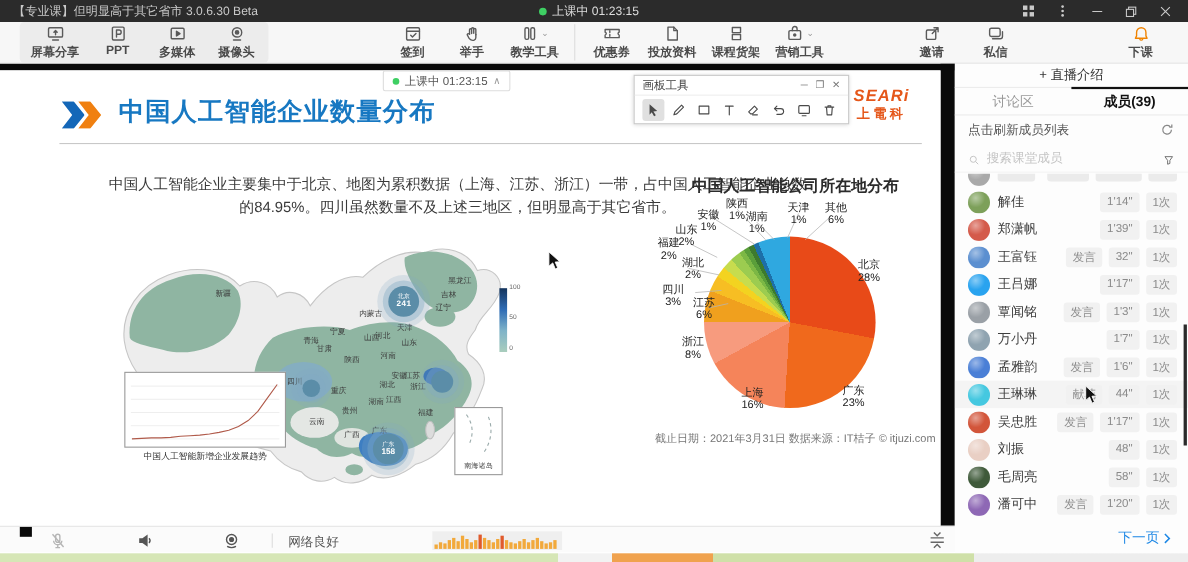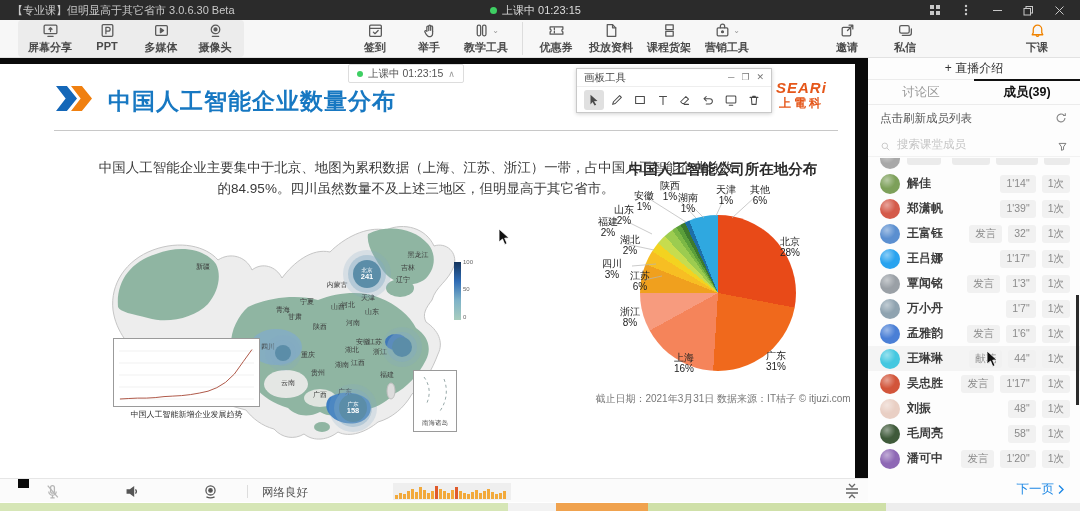--- a/index.html
+++ b/index.html
@@ -49,21 +49,21 @@
   #wb-winbtns { margin-left:auto; display:flex; gap:7px; color:#777; }
   #wb-winbtns span { font-size:9px; line-height:9px; }
   #wb-tools { height:25px; display:flex; align-items:center; justify-content:space-between; padding:0 7px; }
   .wb-tool { width:20px; height:20px; display:flex; align-items:center; justify-content:center; color:#4a4a4a; border-radius:3px; }
   .wb-tool.sel { background:#e0e0e0; }
 
   #seari-logo { position:absolute; left:776px; top:16px; z-index:25; text-align:center; line-height:1; }
   #seari-line1 { font-size:15px; font-weight:bold; letter-spacing:1px; font-style:italic;text-align:right; }
   #seari-line2 { font-size:12px; font-weight:bold; margin-top:2px; letter-spacing:3px; }
 
-  #slide-title-row { position:absolute; left:56px; top:22px; display:flex; align-items:flex-start; }
+  #slide-title-row { position:absolute; left:56px; top:22px; display:flex; align-items:flex-end; }
   .chev { width:21px; height:25px; clip-path:polygon(0 0,52% 0,100% 50%,52% 100%,0 100%,46% 50%); }
   #slide-title { margin-left:16px; font-size:23px; font-weight:bold; color:#1778c2; letter-spacing:1px; white-space:nowrap; }
   #title-rule { position:absolute; left:54px; top:66px; width:784px; height:1px; background:#c8c8c8; }
 
   #slide-body { position:absolute; left:28px; top:93px; width:776px; text-align:center; font-size:13.5px;
     color:#3a3a3a; line-height:21px; }
 
   
   #map { position:absolute; left:98px; top:148px; width:372px; height:236px; }
   #map svg { position:absolute; left:0; top:0; }
@@ -118,21 +118,21 @@
   #sb-search input { border:none; outline:none; background:transparent; flex:1; font-size:11.5px; color:#666;
     font-family:"Liberation Sans","DejaVu Sans",sans-serif; }
   #sb-search input::placeholder { color:#c4c4c4; }
   #sb-search .sic { width:13px; height:13px; color:#c4c4c4; }
   #sb-search .fic { width:13px; height:13px; color:#666; }
   #member-list { position:absolute; left:0; top:100px; width:212px; height:313px; overflow:hidden; }
   .m-row { height:25px; display:flex; align-items:center; padding:0 10px 0 12px; gap:7px; }
   .m-row.hl { background:#f4f4f4; }
   .m-row.partial { margin-top:-12px; opacity:.85; }
   .avatar { width:20px; height:20px; border-radius:50%; flex:none; }
-  .m-name { font-size:12px; color:#3d3d3d; white-space:nowrap;font-weight:bold; }
+  .m-name { font-size:12px; color:#3d3d3d; white-space:nowrap; }
   .m-badges { margin-left:auto; display:flex; gap:6px; }
   .badge { background:#f1f1f1; border-radius:3px; font-size:10.5px; color:#8a8a8a; padding:2px 6px; white-space:nowrap; }
   .skel { background:#e8e8e8; border-radius:3px; height:13px; }
   #sb-scrollthumb { position:absolute; left:208px; top:237px; width:3px; height:110px; background:#2b2b2b; }
   #sb-footer { position:absolute; left:0; top:418px; width:212px; height:27px; display:flex; align-items:center;
     justify-content:flex-end; padding-right:14px; color:#1e88e5; font-size:12.5px; gap:2px; }
 
   #bottom-strip { position:absolute; left:0; top:503px; width:1080px; height:8px;
     background:linear-gradient(to right,#d6e6b6 0%,#d6e6b6 47%,#f2f2f2 47%,#f2f2f2 51.5%,#f0a24e 51.5%,#f0a24e 60%,#cfe0a8 60%,#cfe0a8 82%,#ededed 82%,#ededed 100%); }
 
@@ -482,21 +482,21 @@
           <span class="prov" style="left: 282px; top: 140px;">浙江</span>
           <span class="prov" style="left: 244px; top: 153px;">湖南</span>
           <span class="prov" style="left: 260px; top: 151px;">江西</span>
           <span class="prov" style="left: 220px; top: 161px;">贵州</span>
           <span class="prov" style="left: 289px; top: 163px;">福建</span>
           <span class="prov" style="left: 190px; top: 171px;">云南</span>
           <span class="prov" style="left: 222px; top: 183px;">广西</span>
           <span class="prov" style="left: 247px; top: 180px;">广东</span>
         </div>
       <div id="map-bubbles">
-          <div class="bubble" style="left: 269px; top: 62px; width: 28px; height: 28px;">
+          <div class="bubble" style="left: 269px; top: 62px; width: 28px; height: 28px; font-family: Liberation Mono, monospace;">
             <span class="bn">北京</span>
             <span class="bv">241</span>
           </div>
           <div class="bubble" style="left: 304px; top: 135px; width: 20px; height: 20px;"></div>
           <div class="bubble" style="left: 255px; top: 196px; width: 28px; height: 28px;">
             <span class="bn">广东</span>
             <span class="bv">158</span>
           </div>
           <div class="bubble" style="left: 185px; top: 141px; width: 16px; height: 16px;"></div>
         </div>
@@ -545,21 +545,21 @@
         </g>
       </svg>
       <div id="pie-circle" style="background: conic-gradient(rgb(232, 74, 24) 0deg, rgb(232, 74, 24) 100.8deg, rgb(240, 105, 28) 100.8deg, rgb(240, 105, 28) 183.6deg, rgb(245, 132, 90) 183.6deg, rgb(245, 132, 90) 241.2deg, rgb(247, 155, 126) 241.2deg, rgb(247, 155, 126) 270deg, rgb(240, 160, 30) 270deg, rgb(240, 160, 30) 291.6deg, rgb(247, 190, 35) 291.6deg, rgb(247, 190, 35) 302.4deg, rgb(243, 211, 32) 302.4deg, rgb(243, 211, 32) 309.6deg, rgb(199, 220, 78) 309.6deg, rgb(199, 220, 78) 316.8deg, rgb(156, 204, 80) 316.8deg, rgb(156, 204, 80) 324deg, rgb(124, 184, 69) 324deg, rgb(124, 184, 69) 327.6deg, rgb(90, 158, 58) 327.6deg, rgb(90, 158, 58) 331.2deg, rgb(61, 122, 46) 331.2deg, rgb(61, 122, 46) 334.8deg, rgb(29, 111, 168) 334.8deg, rgb(29, 111, 168) 338.4deg, rgb(47, 168, 224) 338.4deg, rgb(47, 168, 224) 360deg);"></div>
       <div id="pie-labels">
           <div class="pie-label" style="left: 182px; top: 76px;">
             <div>北京</div>
             <div>28%</div>
           </div>
           <div class="pie-label" style="left: 168px; top: 190px;">
             <div>广东</div>
-            <div>31%</div>
+            <div>23%</div>
           </div>
           <div class="pie-label" style="left: 76px; top: 192px;">
             <div>上海</div>
             <div>16%</div>
           </div>
           <div class="pie-label" style="left: 22px; top: 146px;">
             <div>浙江</div>
             <div>8%</div>
           </div>
           <div class="pie-label" style="left: 32px; top: 110px;">

